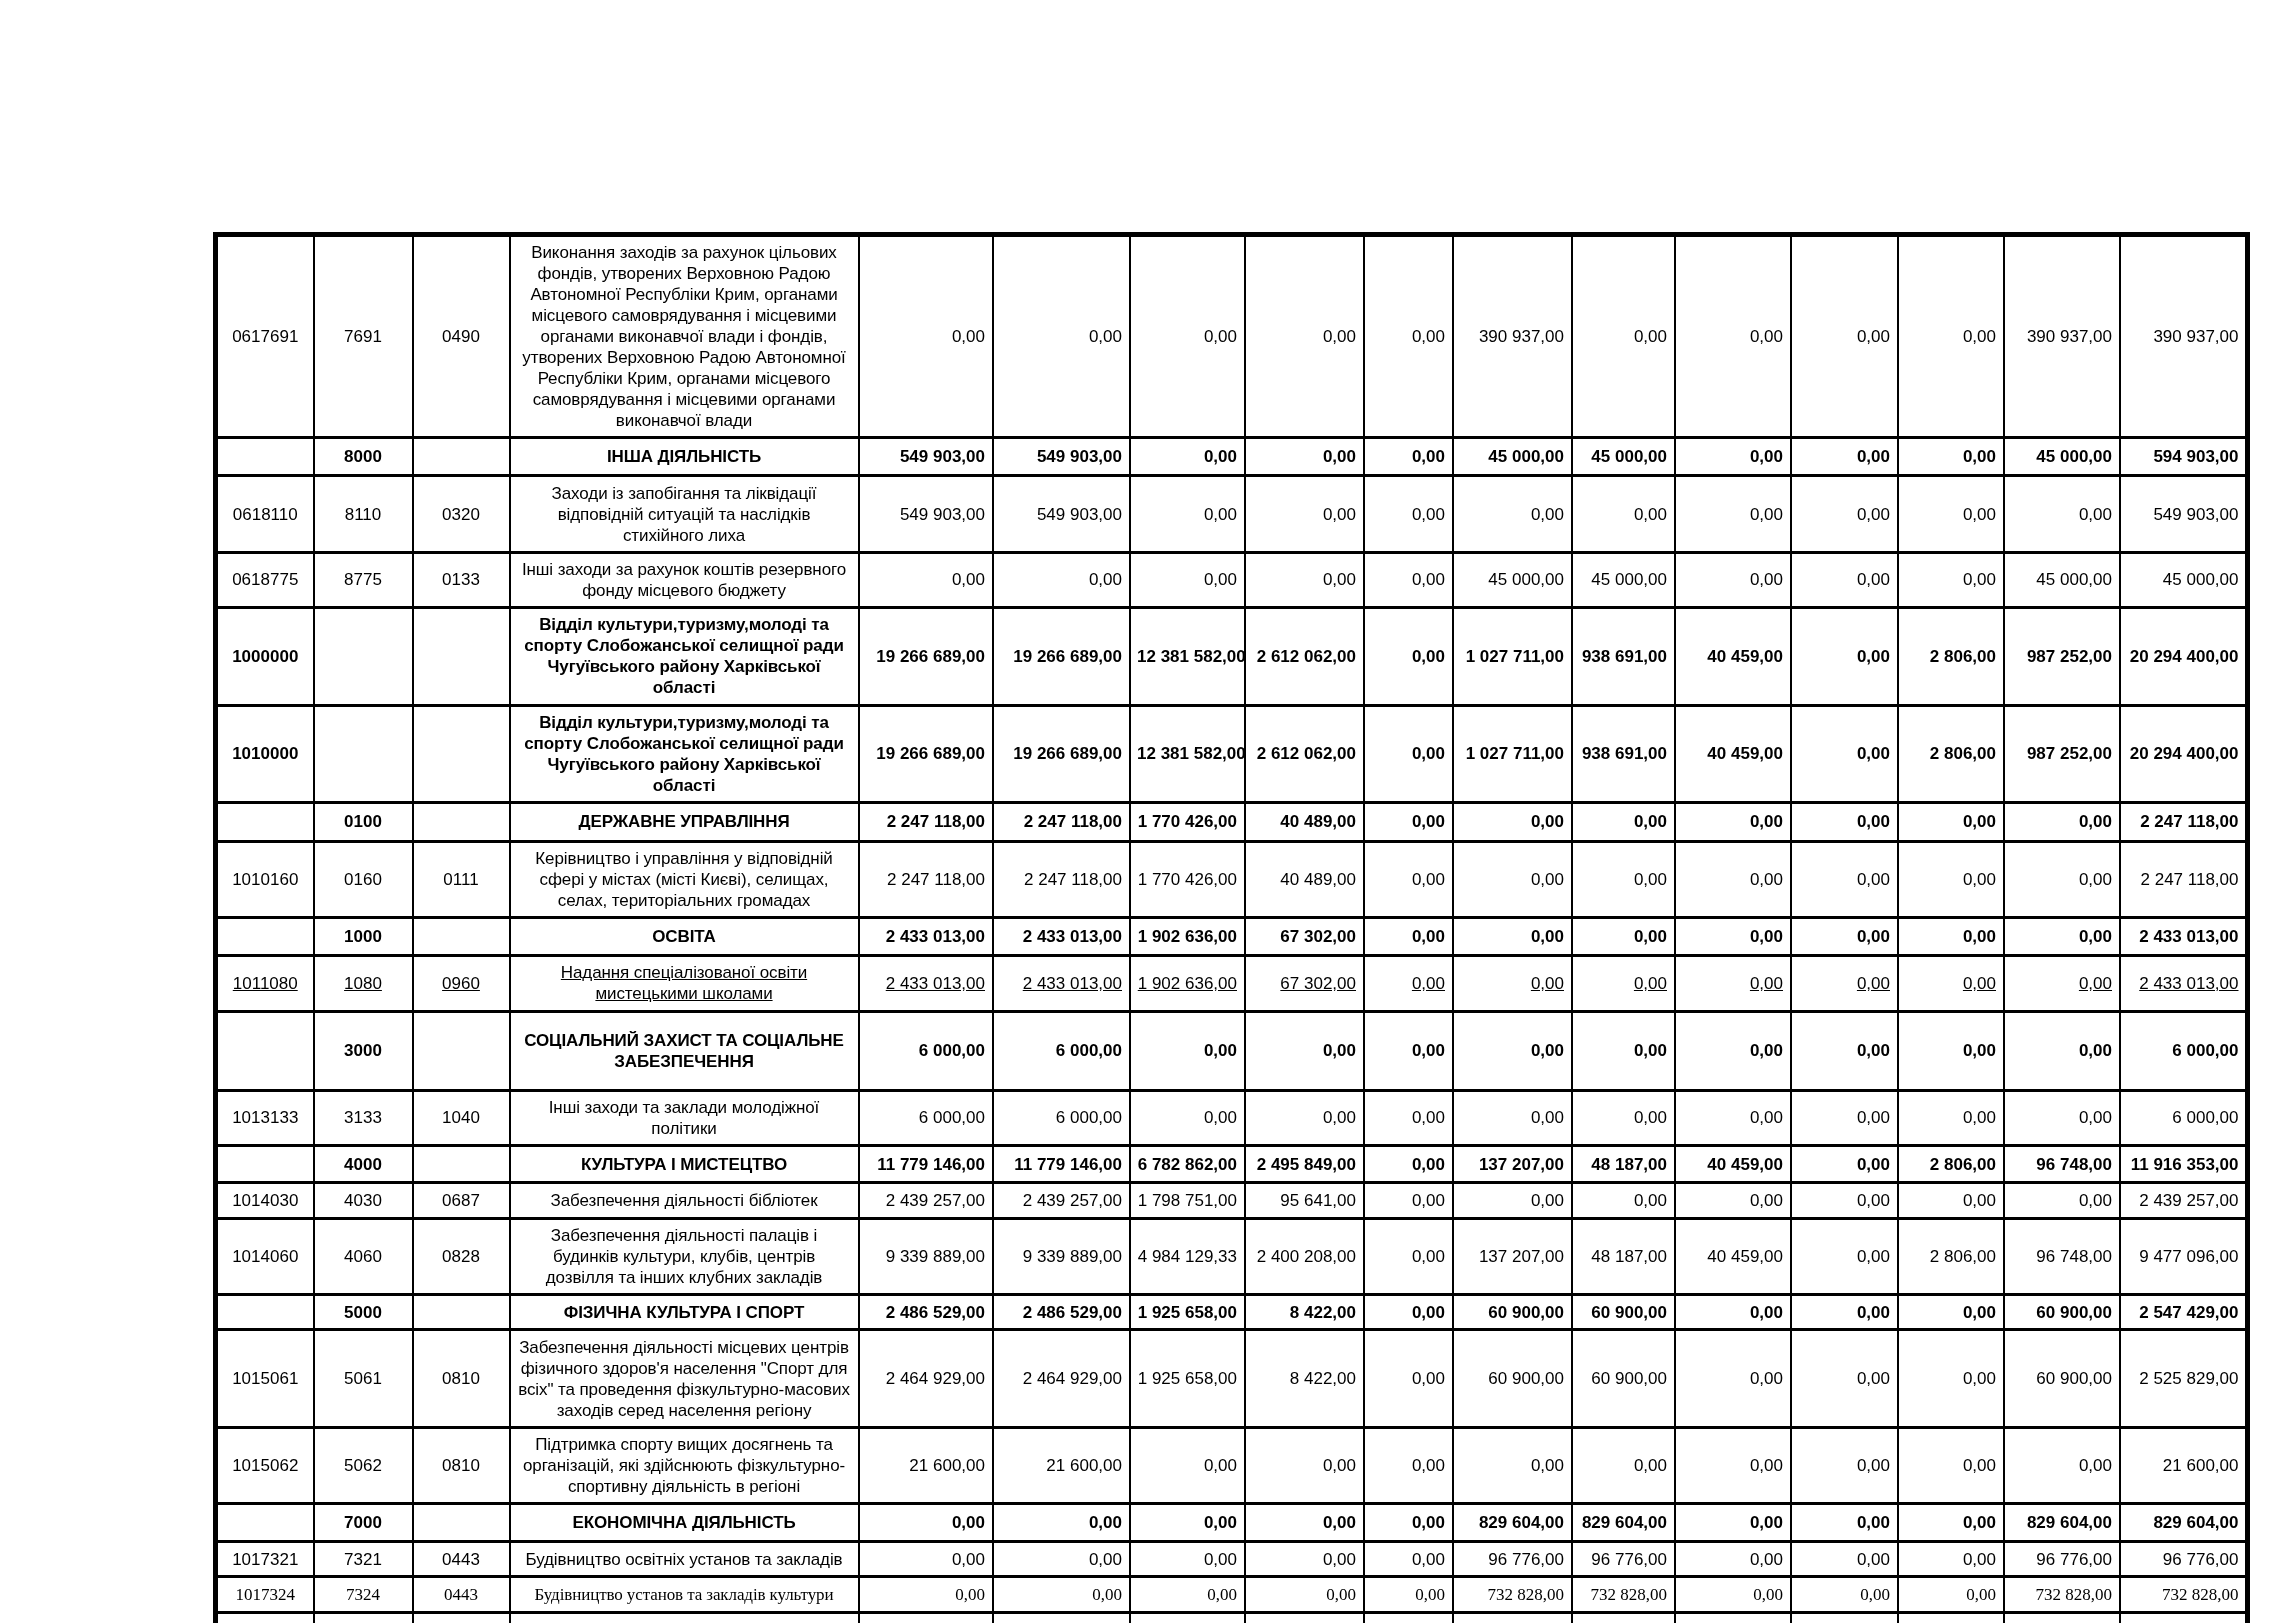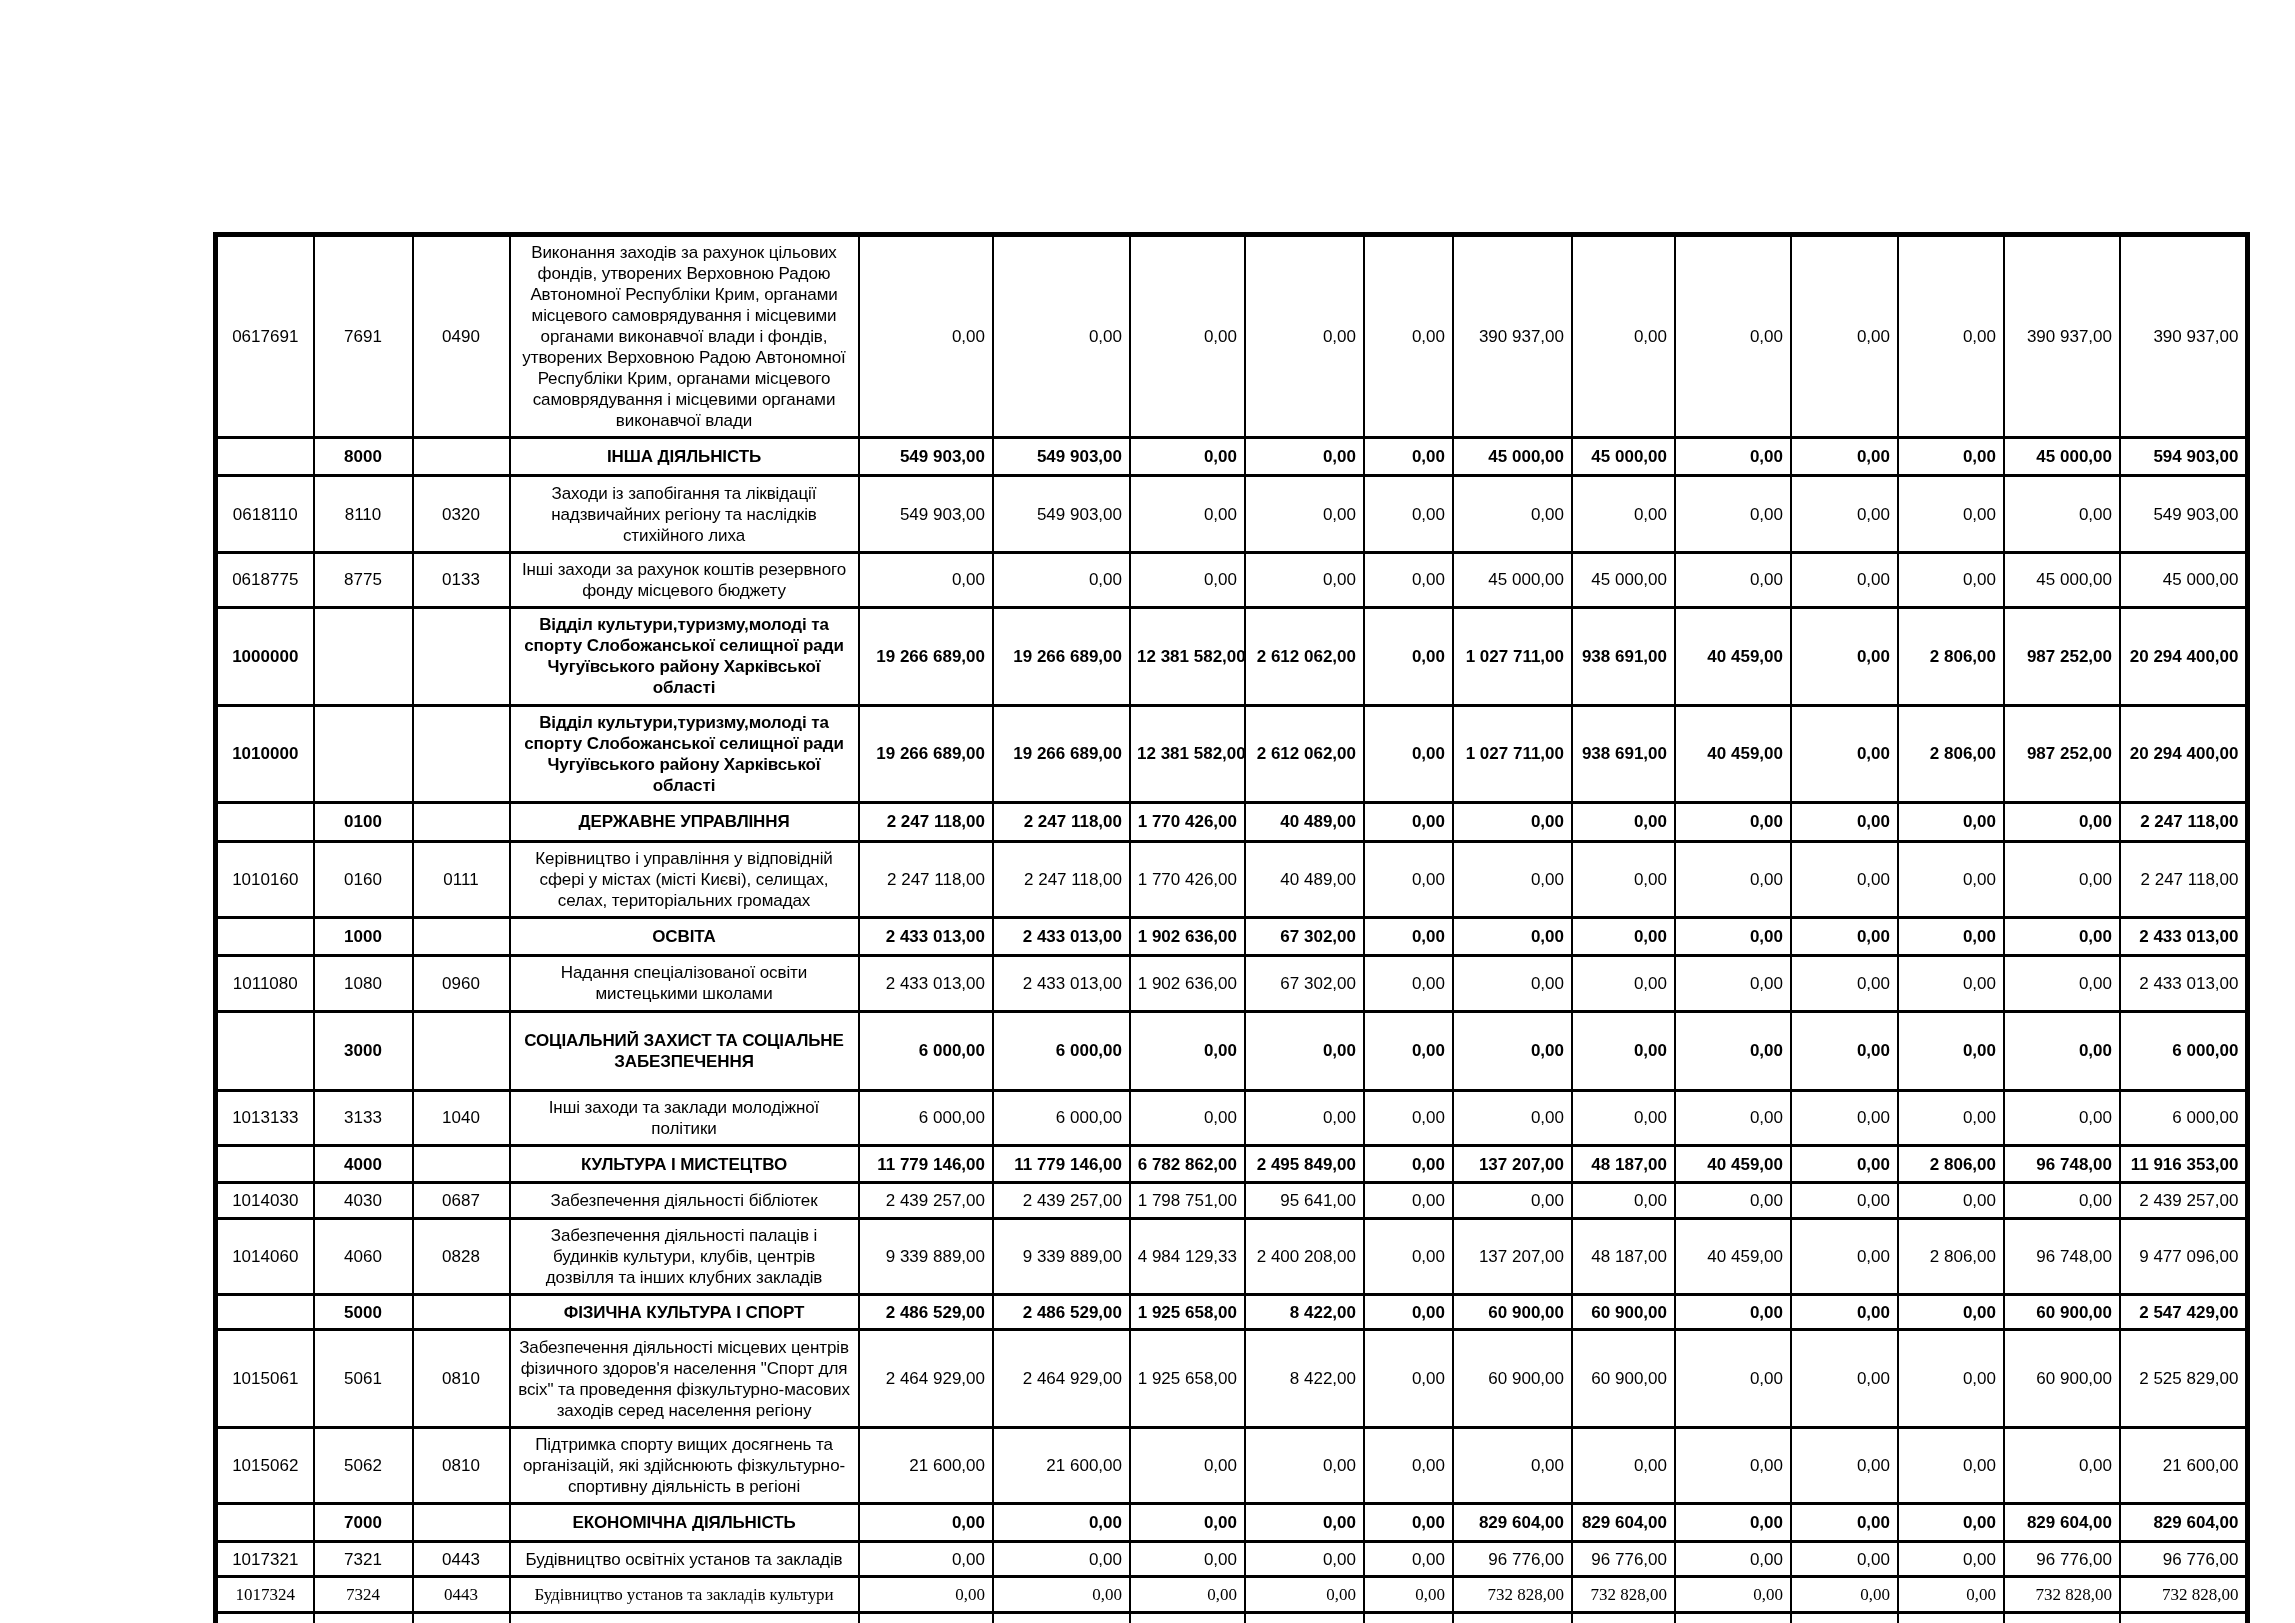--- a/index.html
+++ b/index.html
@@ -94,21 +94,21 @@
           <td class="align-right">0,00</td>
           <td class="align-right">0,00</td>
           <td class="align-right">0,00</td>
           <td class="align-right">45 000,00</td>
           <td class="align-right">594 903,00</td>
         </tr>
         <tr style="height: 63px;">
           <td class="align-center">0618110</td>
           <td class="align-center">8110</td>
           <td class="align-center">0320</td>
-          <td class="align-left">Заходи із запобігання та ліквідації надзвичайних регіону та наслідків стихійного лиха</td>
+          <td class="align-left">Заходи із запобігання та ліквідації відповідній ситуацій та наслідків стихійного лиха</td>
           <td class="align-right">549 903,00</td>
           <td class="align-right">549 903,00</td>
           <td class="align-right">0,00</td>
           <td class="align-right">0,00</td>
           <td class="align-right">0,00</td>
           <td class="align-right">0,00</td>
           <td class="align-right">0,00</td>
           <td class="align-right">0,00</td>
           <td class="align-right">0,00</td>
           <td class="align-right">0,00</td>
@@ -216,21 +216,21 @@
           <td class="align-right">67 302,00</td>
           <td class="align-right">0,00</td>
           <td class="align-right">0,00</td>
           <td class="align-right">0,00</td>
           <td class="align-right">0,00</td>
           <td class="align-right">0,00</td>
           <td class="align-right">0,00</td>
           <td class="align-right">0,00</td>
           <td class="align-right">2 433 013,00</td>
         </tr>
-        <tr style="height: 46px;">
+        <tr style="height: 46px; text-decoration: underline;">
           <td class="align-center">1011080</td>
           <td class="align-center">1080</td>
           <td class="align-center">0960</td>
           <td class="align-left">Надання спеціалізованої освіти мистецькими школами</td>
           <td class="align-right">2 433 013,00</td>
           <td class="align-right">2 433 013,00</td>
           <td class="align-right">1 902 636,00</td>
           <td class="align-right">67 302,00</td>
           <td class="align-right">0,00</td>
           <td class="align-right">0,00</td>

